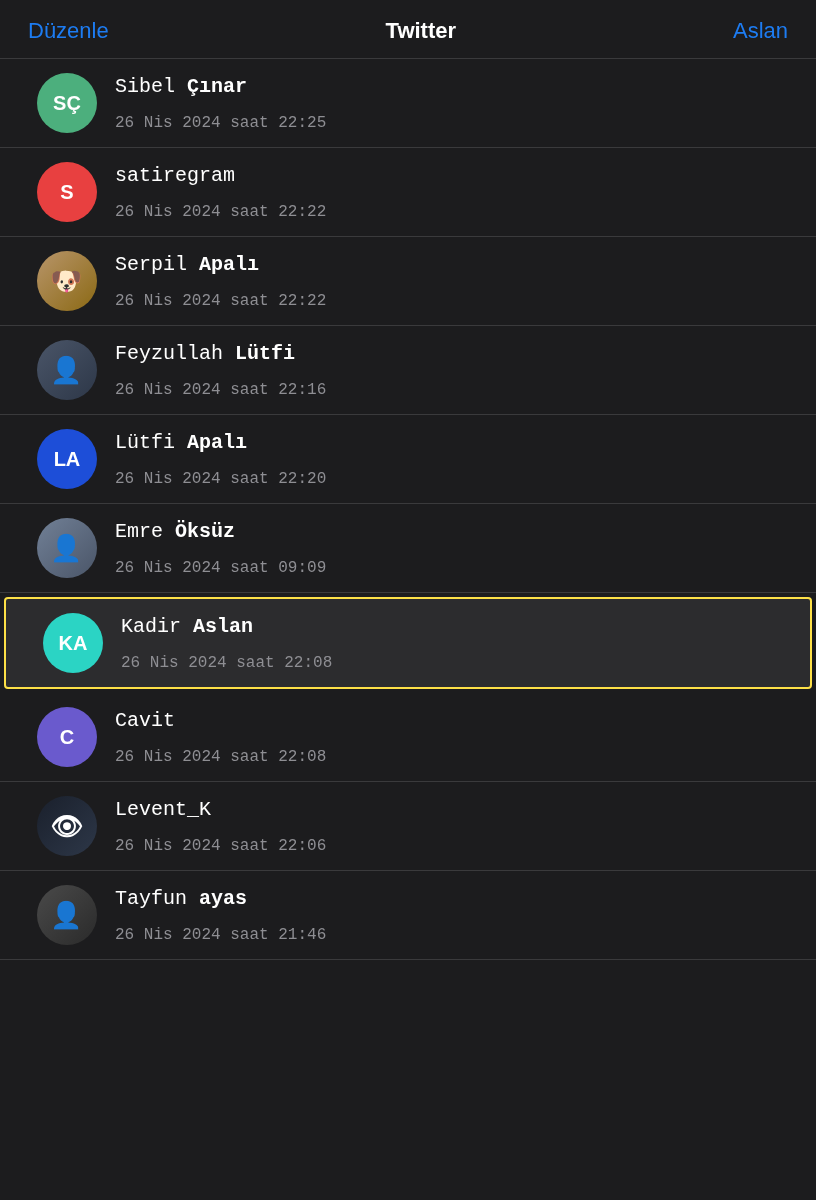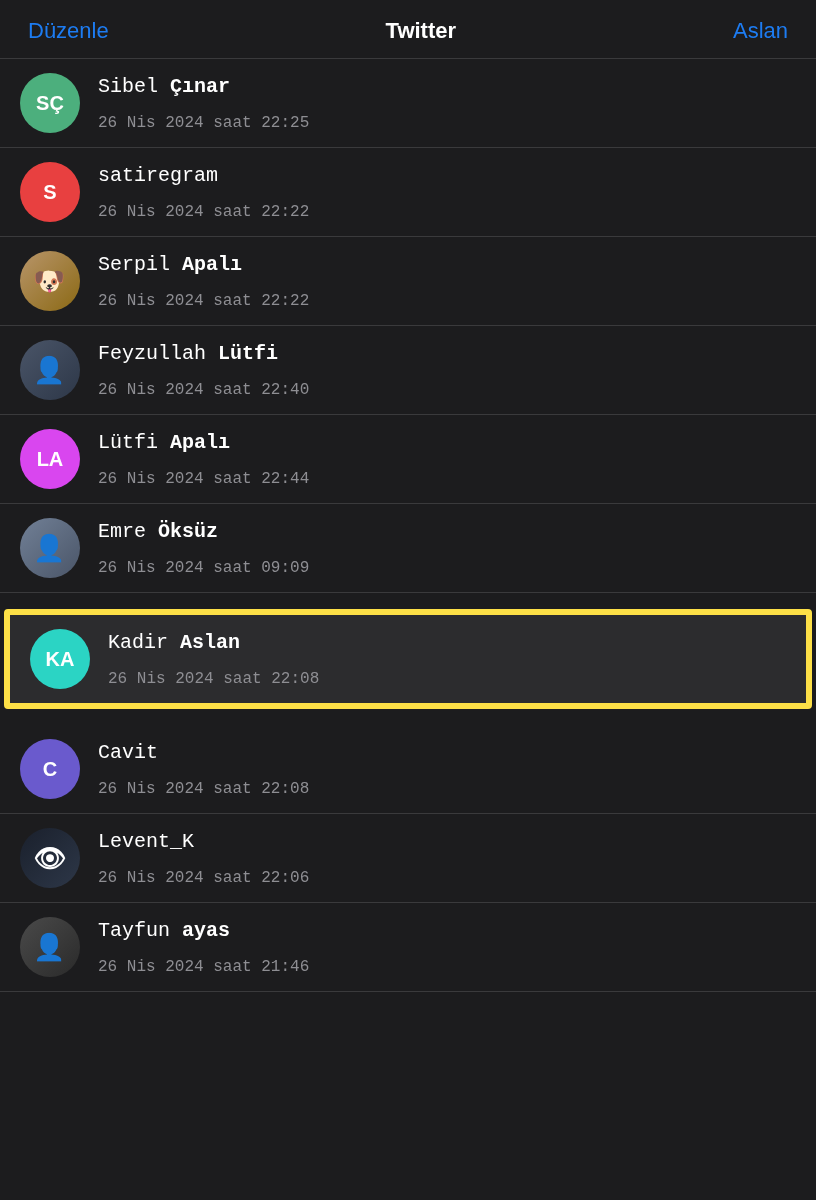--- a/index.html
+++ b/index.html
@@ -34,52 +34,52 @@
       color: #ffffff;
     }
 
     .list-container {
       background: #1c1c1e;
     }
 
     .list-item {
       display: flex;
       align-items: center;
-      padding: 14px 20px;
+      padding: 14px 37px;
       border-bottom: 1px solid #3a3a3c;
       cursor: pointer;
       position: relative;
       background: #1c1c1e;
     }
 
     .list-item.selected {
       background: #2c2c2e;
-      border: 6px solid #fde047;
+      border: 2px solid #fde047;
       border-radius: 4px;
-      margin: 16px 4px;
+      margin: 4px 4px;
     }
 
     .avatar {
       width: 60px;
       height: 60px;
       border-radius: 50%;
       margin-right: 18px;
       flex-shrink: 0;
       display: flex;
       align-items: center;
       justify-content: center;
       font-size: 20px;
       font-weight: 600;
       color: white;
       overflow: hidden;
     }
 
     .avatar-sc { background: #4caf7d; }
     .avatar-s  { background: #e84040; }
-    .avatar-la { background: #d946ef; }
+    .avatar-la { background: #1d4ed8; }
     .avatar-ka { background: #2bd4c4; }
     .avatar-c  { background: #6a5acd; }
     .avatar-km { background: #5a80e8; }
 
     .item-info {
       display: flex;
       flex-direction: column;
       gap: 16px;
       font-family: Liberation Mono, monospace;
     }
@@ -157,28 +157,28 @@
         <span class="item-name">Serpil <strong>Apalı</strong></span>
         <span class="item-time">26 Nis 2024 saat 22:22</span>
       </div>
     </div>
     <div class="list-item">
       <div class="avatar avatar-photo-feyz">
         <div class="photo-face">👤</div>
       </div>
       <div class="item-info">
         <span class="item-name">Feyzullah <strong>Lütfi</strong></span>
-        <span class="item-time">26 Nis 2024 saat 22:40</span>
+        <span class="item-time">26 Nis 2024 saat 22:16</span>
       </div>
     </div>
     <div class="list-item">
       <div class="avatar avatar-la">LA</div>
       <div class="item-info">
         <span class="item-name">Lütfi <strong>Apalı</strong></span>
-        <span class="item-time">26 Nis 2024 saat 22:44</span>
+        <span class="item-time">26 Nis 2024 saat 22:20</span>
       </div>
     </div>
     <div class="list-item">
       <div class="avatar avatar-photo-emre">
         <div class="photo-face">👤</div>
       </div>
       <div class="item-info">
         <span class="item-name">Emre <strong>Öksüz</strong></span>
         <span class="item-time">26 Nis 2024 saat 09:09</span>
       </div>

